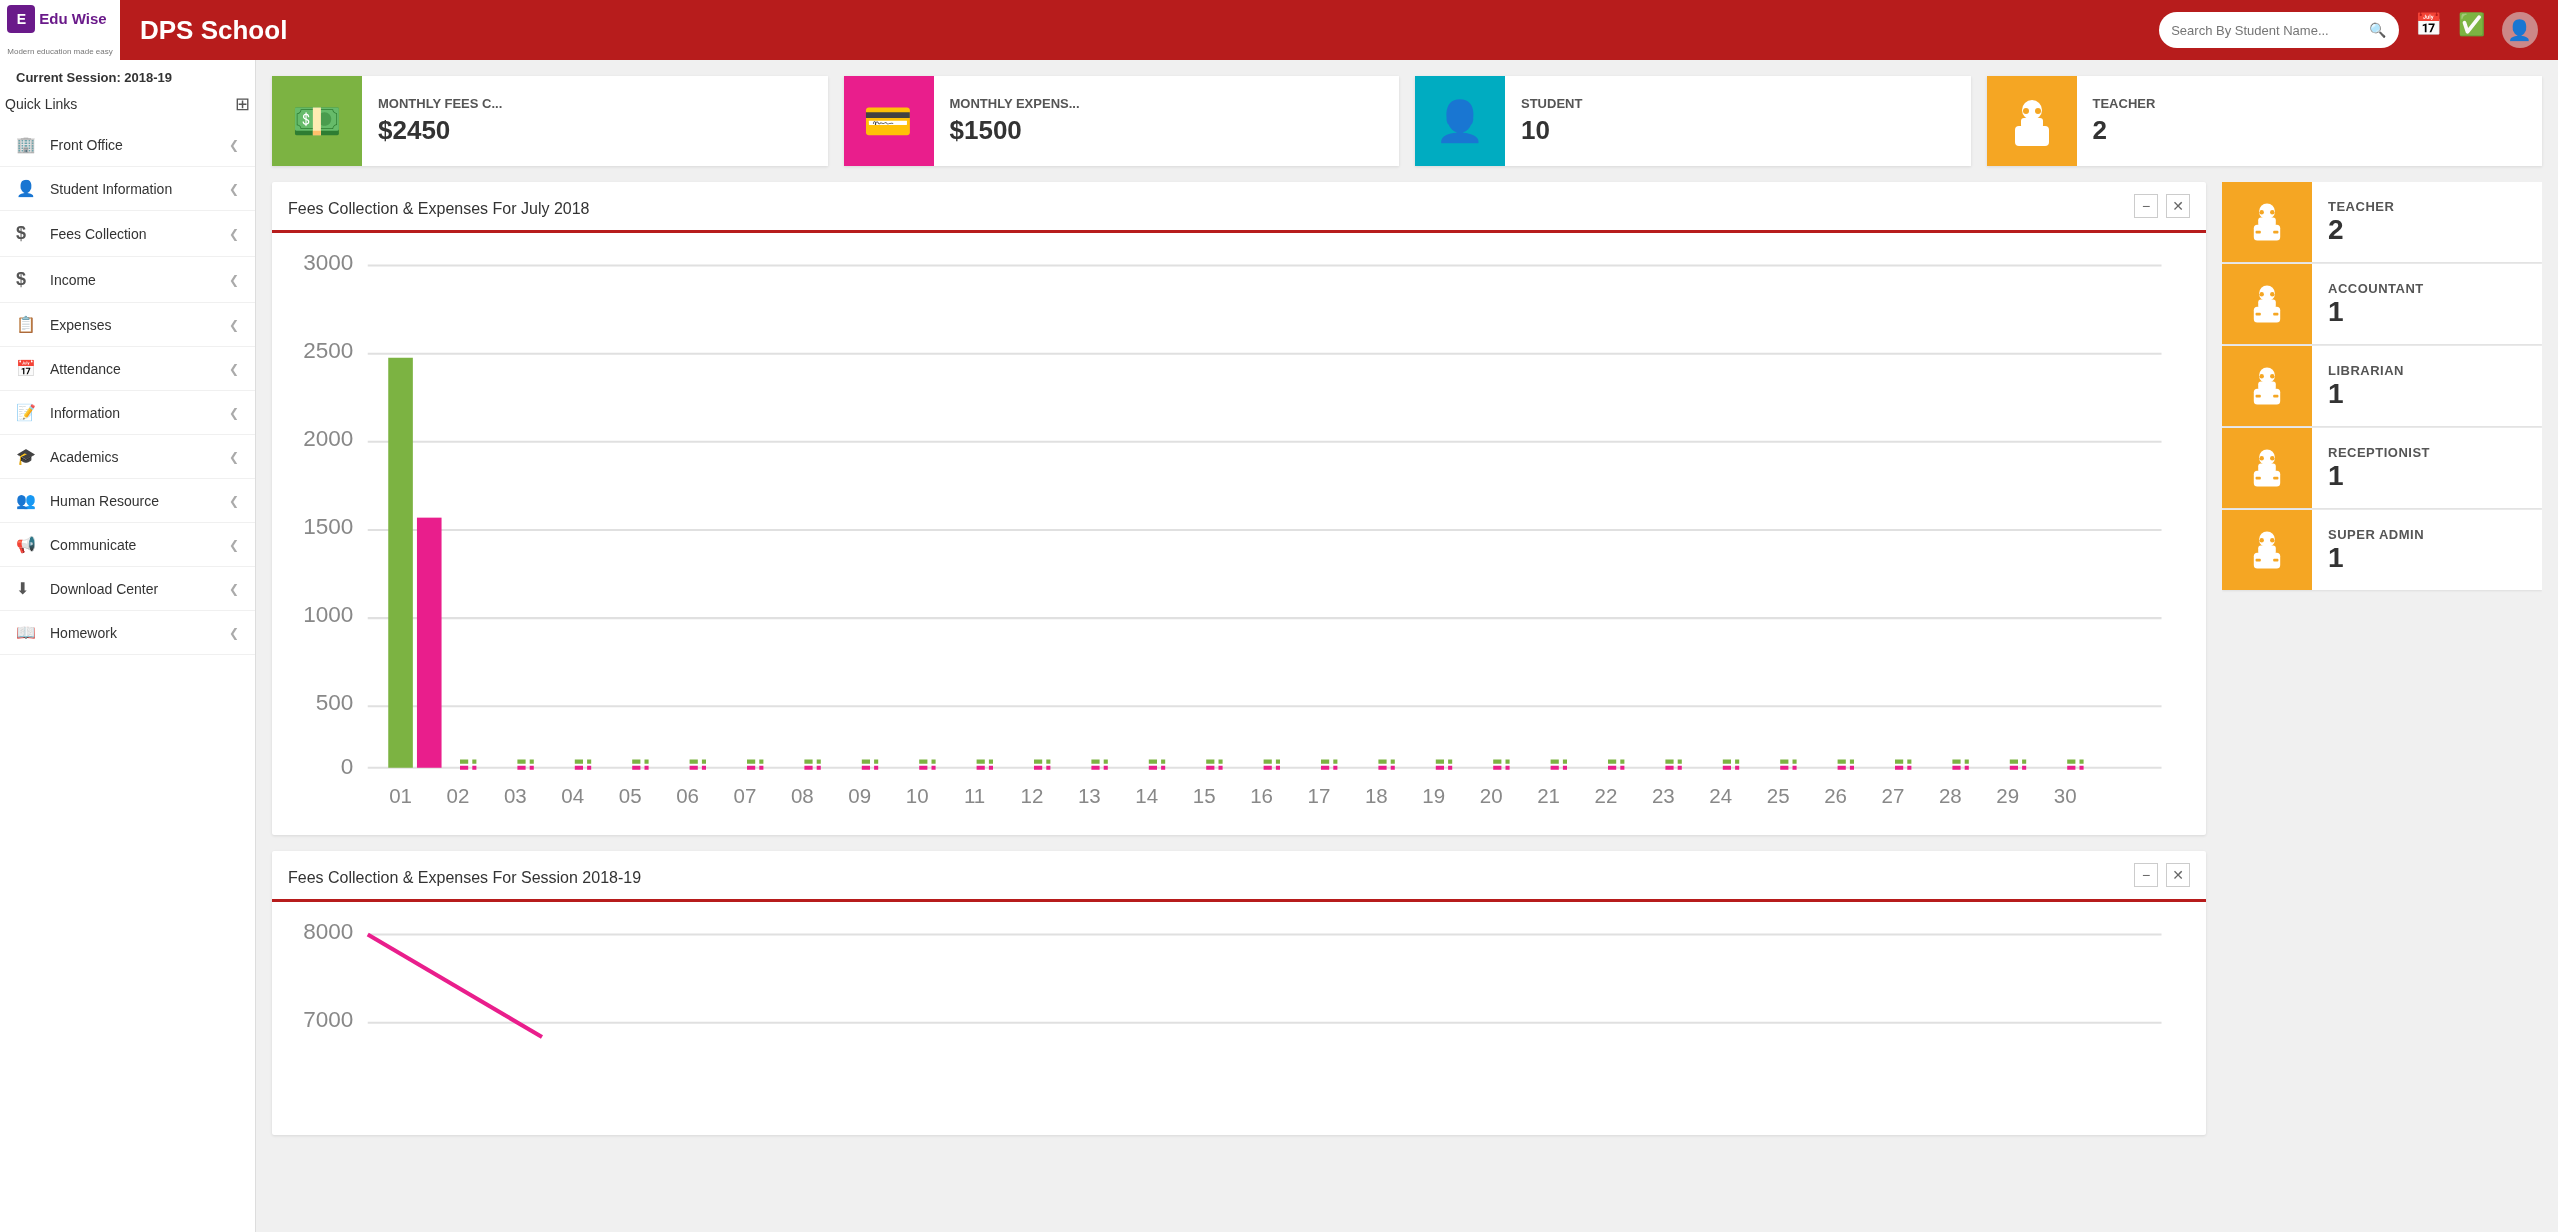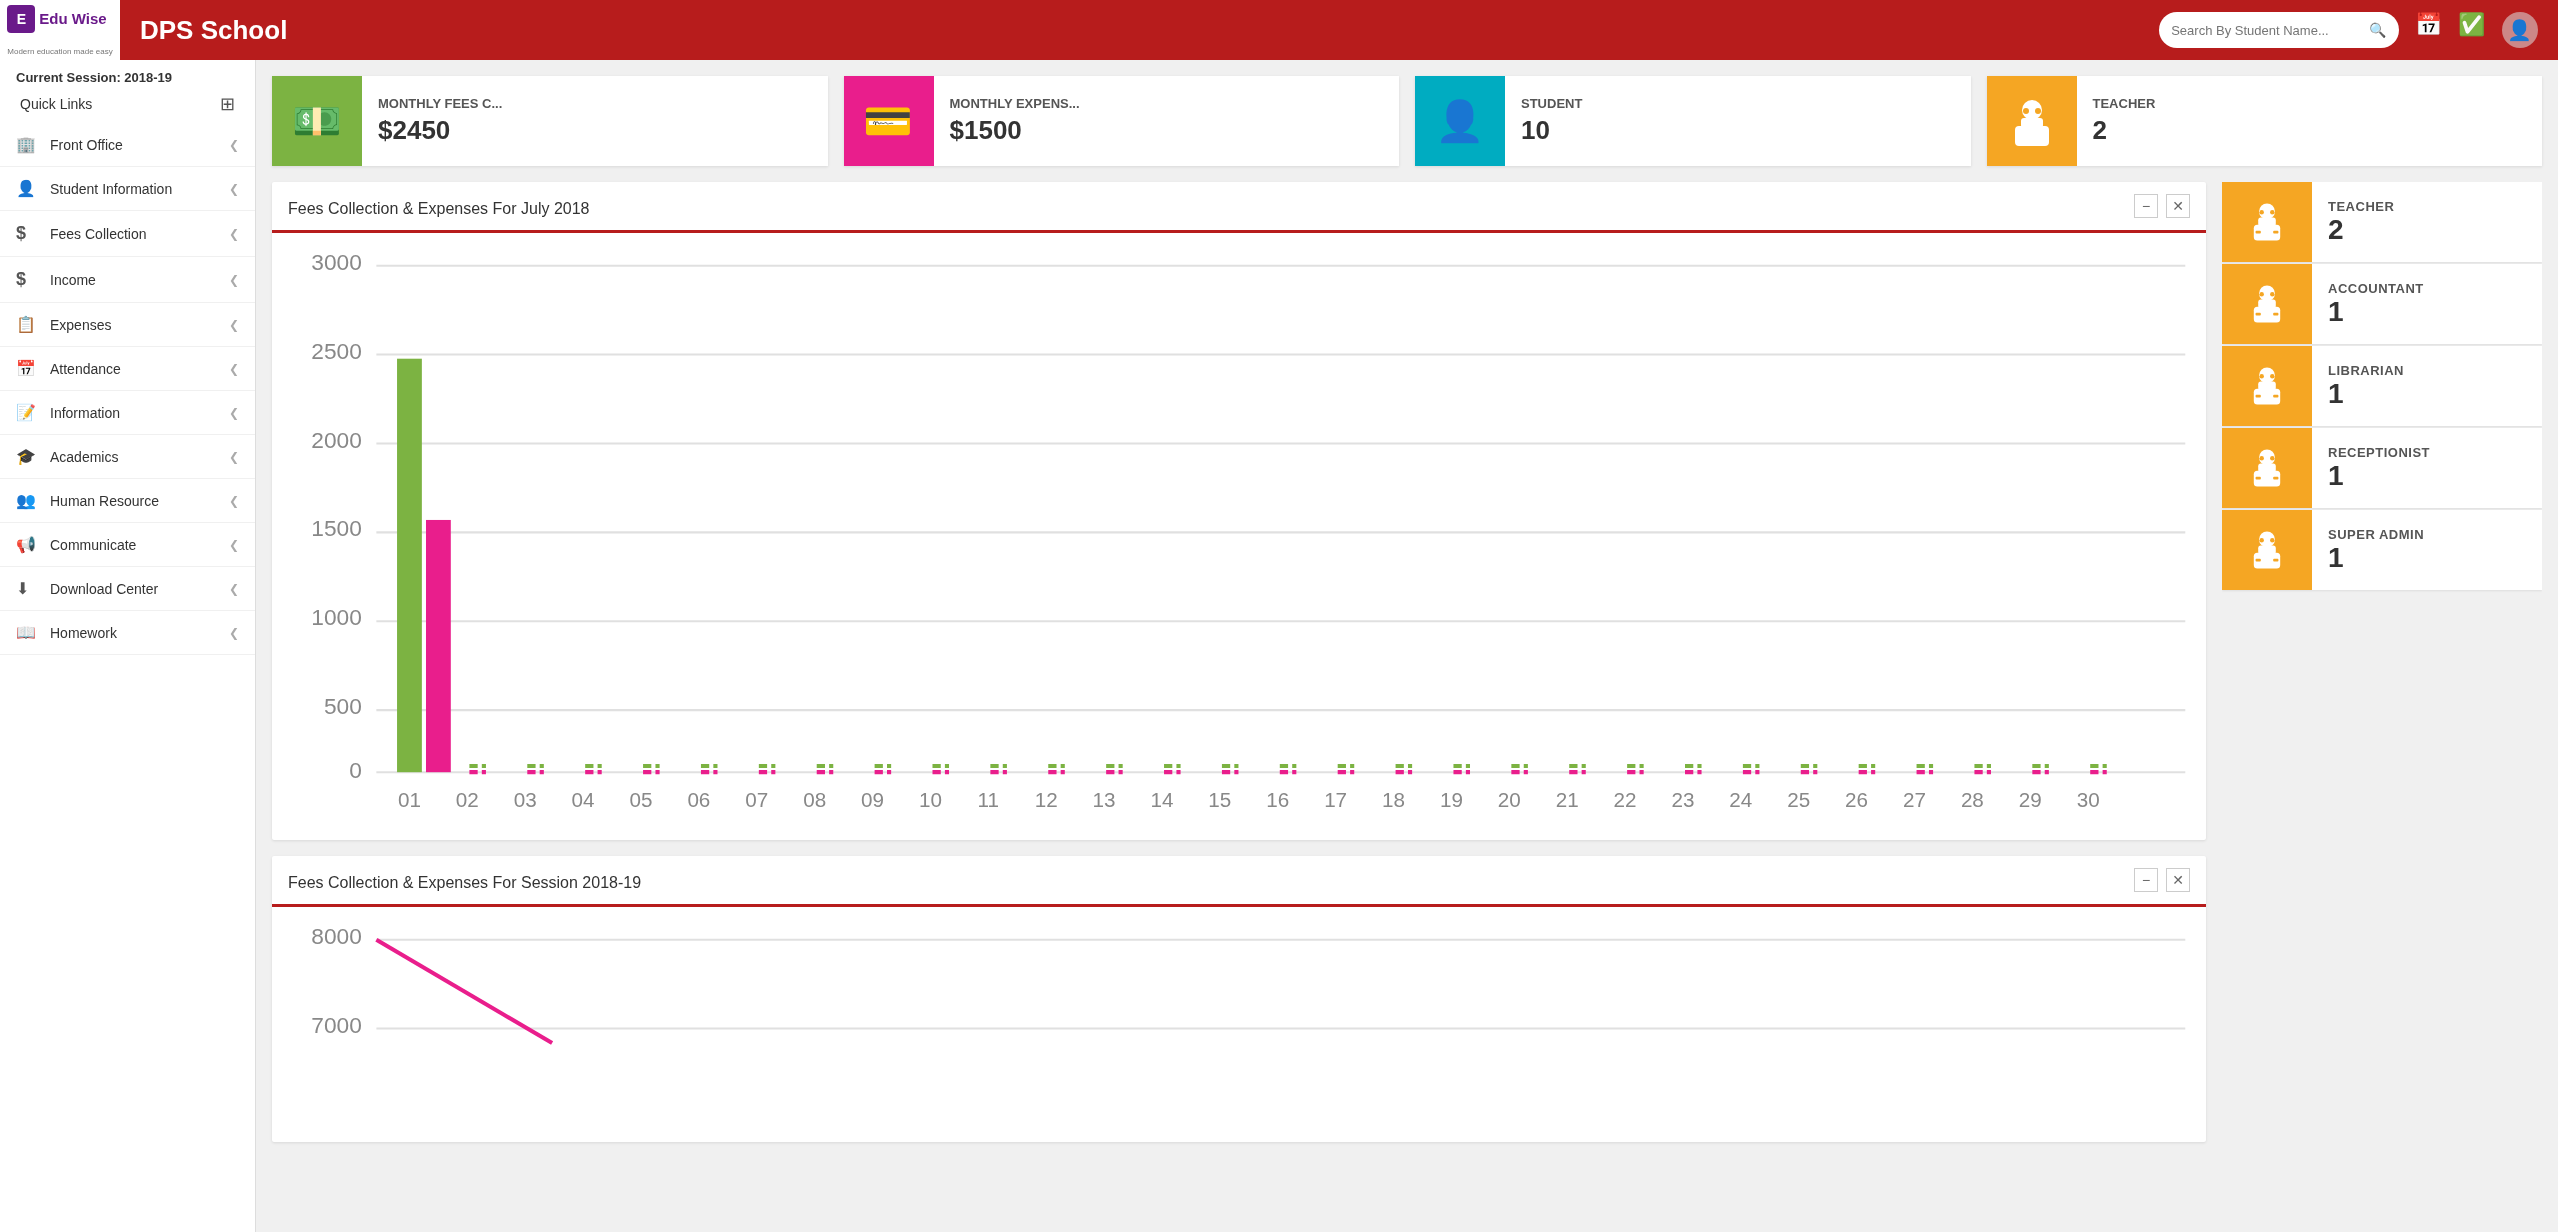--- a/index.html
+++ b/index.html
@@ -62,21 +62,21 @@
     .session-info {
       padding: 10px 16px 4px;
       font-size: 13px;
       color: #333;
       font-weight: bold;
     }
     .quick-links {
       display: flex;
       align-items: center;
       justify-content: space-between;
-      padding: 4px 20px 8px;
+      padding: 4px 5px 8px;
       font-size: 14px;
       color: #333;
     }
     .grid-icon { font-size: 18px; color: #555; cursor: pointer; }
     .nav-item {
       display: flex;
       align-items: center;
       padding: 12px 16px;
       cursor: pointer;
       border-bottom: 1px solid #f0f0f0;
@@ -166,21 +166,21 @@
     .chart-header {
       display: flex;
       align-items: flex-end;
       justify-content: space-between;
       padding: 12px 16px;
       border-bottom: 3px solid #b71c1c;
     }
     .chart-title { font-size: 16px; color: #333; font-weight: 500; }
     .chart-controls { display: flex; gap: 8px; }
     .chart-btn { background: none; border: 1px solid #ccc; width: 24px; height: 24px; cursor: pointer; font-size: 14px; color: #666; display: flex; align-items: center; justify-content: center; }
-    .chart-body { padding: 12px 0; position: relative; margin-left: 32px; }
+    .chart-body { padding: 12px 24px; position: relative; }
 
     
     .chart-svg { width: 100%; }
 
     .content-area {
       display: flex;
       gap: 16px;
       flex: 1;
     }
     .charts-column {

